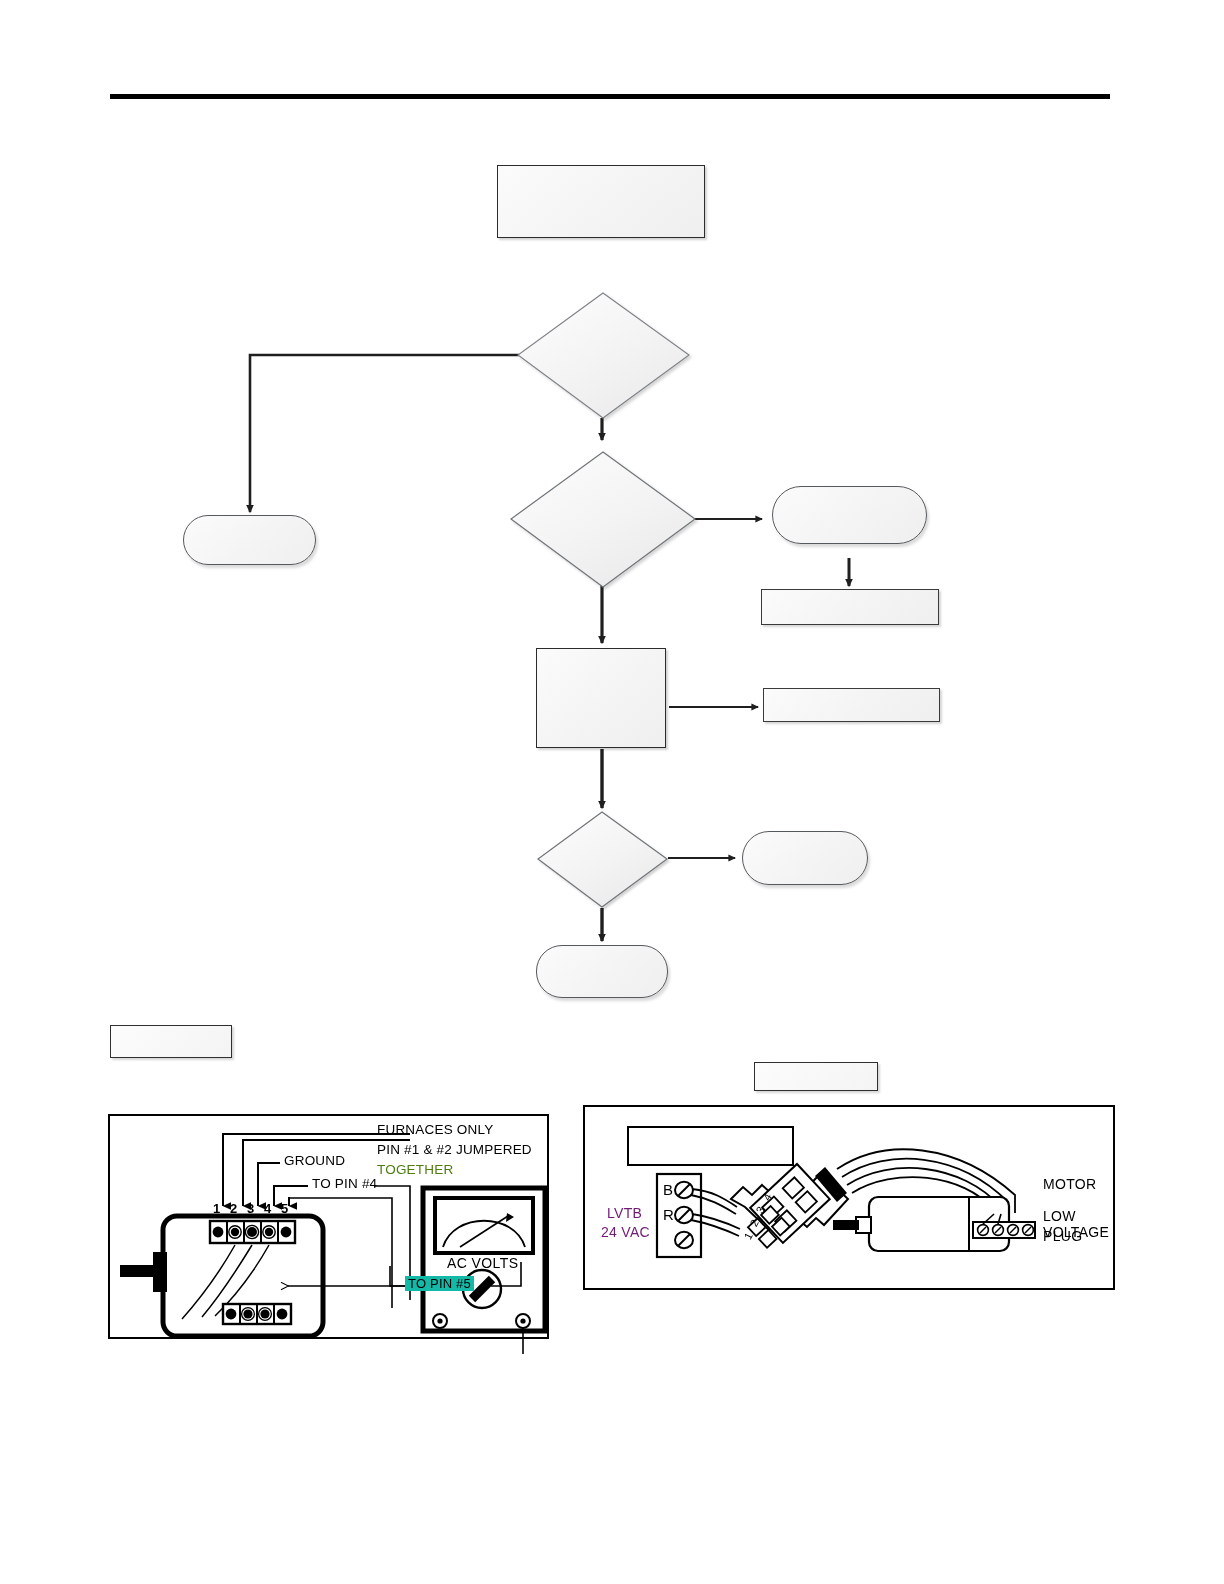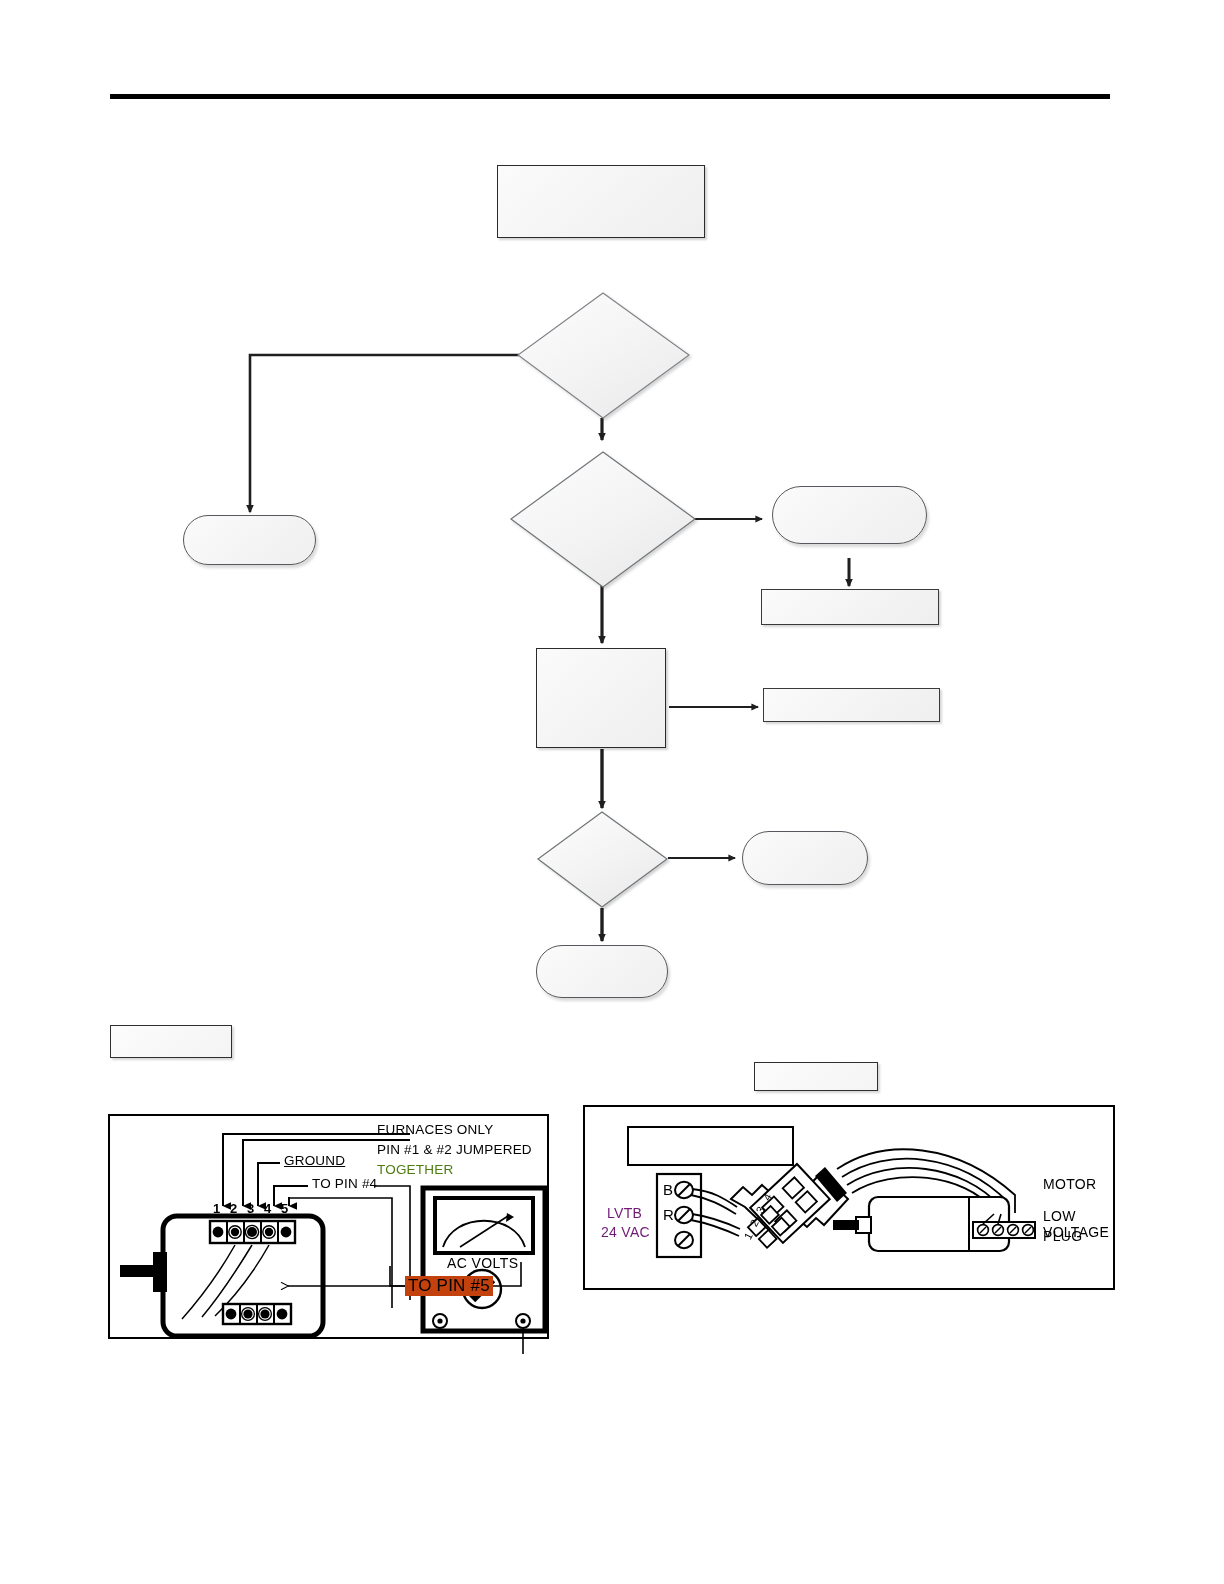--- a/index.html
+++ b/index.html
@@ -283,38 +283,38 @@
       <circle cx="330" cy="205" r="2.6" fill="#000"></circle>
       <circle cx="413" cy="205" r="7" fill="#fff" stroke="#000" stroke-width="2"></circle>
       <circle cx="413" cy="205" r="2.6" fill="#000"></circle>
 
       <path d="M413,212 L413,238" stroke="#000" stroke-width="1.6" fill="none"></path>
     </svg>
 
     <div style="position:absolute;left:267px;top:6px;font-size:13.5px;letter-spacing:0.2px;color:#000;line-height:16px;">FURNACES ONLY</div>
     <div style="position:absolute;left:267px;top:26px;font-size:13.5px;letter-spacing:0.2px;color:#000;line-height:16px;">PIN #1 &amp; #2 JUMPERED</div>
     <div style="position:absolute;left:267px;top:46px;font-size:13.5px;letter-spacing:0.2px;color:#4d7c0f;line-height:16px;">TOGETHER</div>
-    <div style="position:absolute;left:174px;top:37px;font-size:13.5px;letter-spacing:0.2px;color:#000;text-decoration:underline;">GROUND</div>
+    <div style="position:absolute;left:174px;top:37px;font-size:13.5px;letter-spacing:0.2px;color:#000;">GROUND</div>
     <div style="position:absolute;left:202px;top:60px;font-size:13.5px;letter-spacing:0.2px;color:#000;">TO PIN #4</div>
     <div style="position:absolute;left:337px;top:139px;font-size:14px;letter-spacing:0.4px;color:#000;text-align:center;">AC VOLTS</div>
 
     <div style="position:absolute;left:103px;top:85px;font-size:13px;font-weight:600;color:#000;">1</div>
     <div style="position:absolute;left:120px;top:85px;font-size:13px;font-weight:600;color:#000;">2</div>
     <div style="position:absolute;left:137px;top:85px;font-size:13px;font-weight:600;color:#000;">3</div>
     <div style="position:absolute;left:154px;top:85px;font-size:13px;font-weight:600;color:#000;">4</div>
     <div style="position:absolute;left:171px;top:85px;font-size:13px;font-weight:600;color:#000;">5</div>
   </div>
 
   <div style="position:absolute;left:108px;top:1262px;width:441px;height:40px;">
     <svg width="441" height="40" viewBox="0 0 441 40" style="overflow:visible;">
       <path d="M282,4 L282,24 L297,24" stroke="#000" stroke-width="1.6" fill="none"></path>
       <path d="M297,24 L180,24" stroke="#000" stroke-width="1.6" fill="none" marker-end="url(#leftTick)"></path>
       <path d="M383,24 L413,24 L413,0" stroke="#000" stroke-width="1.6" fill="none"></path>
     </svg>
-    <div style="position:absolute;left:297px;top:14px;font-size:17px;letter-spacing:0.2px;color:#000;background:#c2410c;padding:0 3px;">TO PIN #5</div>
+    <div style="position:absolute;left:297px;top:14px;font-size:13px;letter-spacing:0.2px;color:#000;background:#14b8a6;padding:0 3px;">TO PIN #5</div>
   </div>
 
   <div class="fig-label-box" style="left:754px;top:1062px;width:124px;height:29px;">
     
   </div>
 
   <div class="fig-frame" style="left:583px;top:1105px;width:532px;height:185px;">
 
     <div class="fig-inner-box" style="left:42px;top:19px;width:167px;height:40px;">
       

